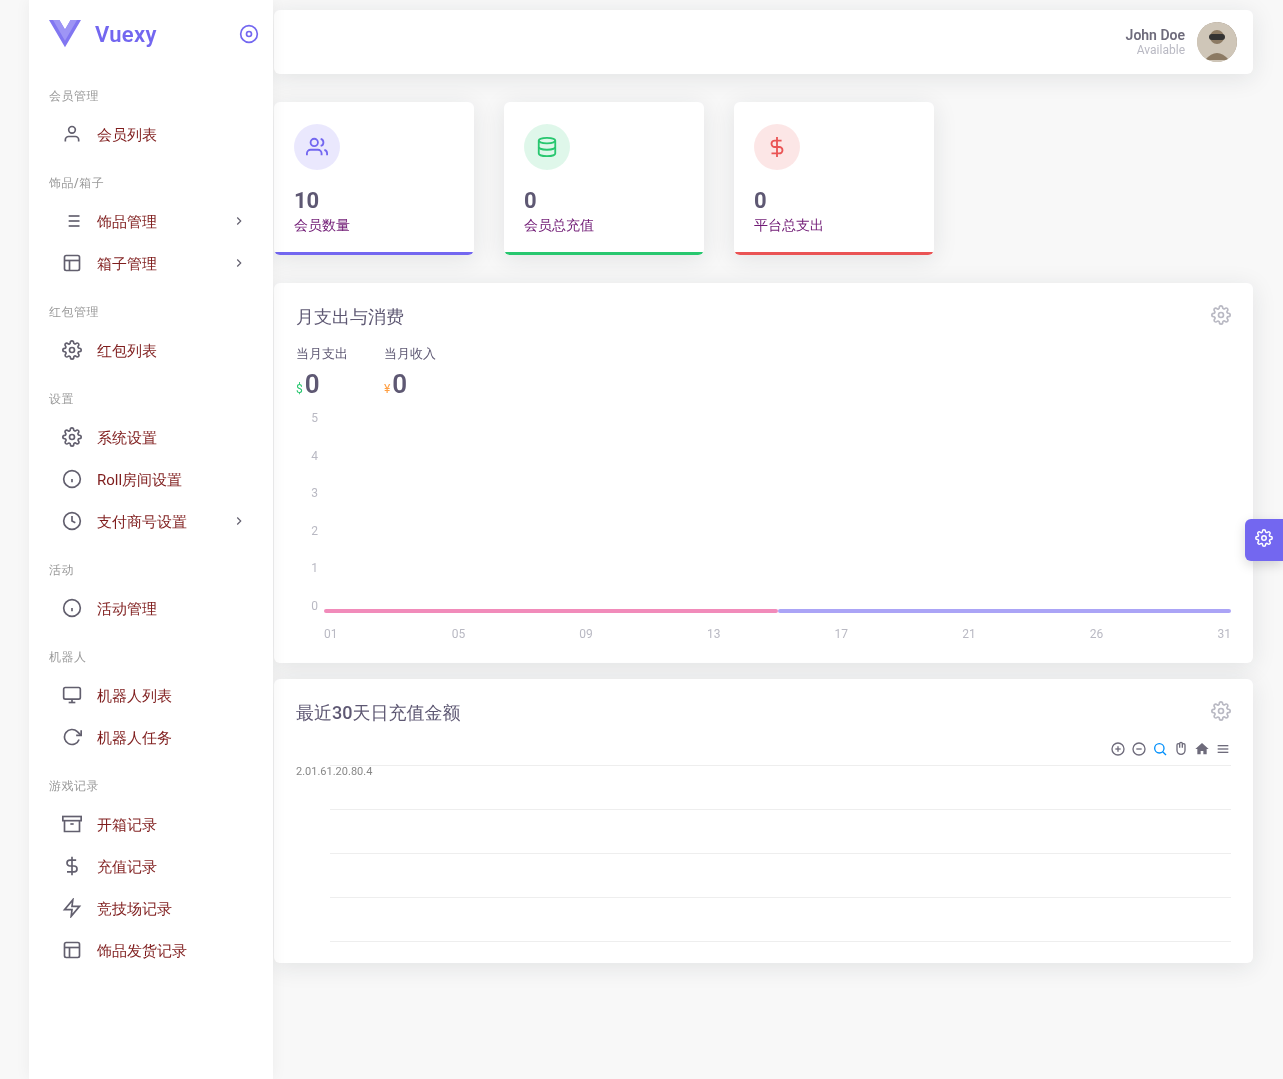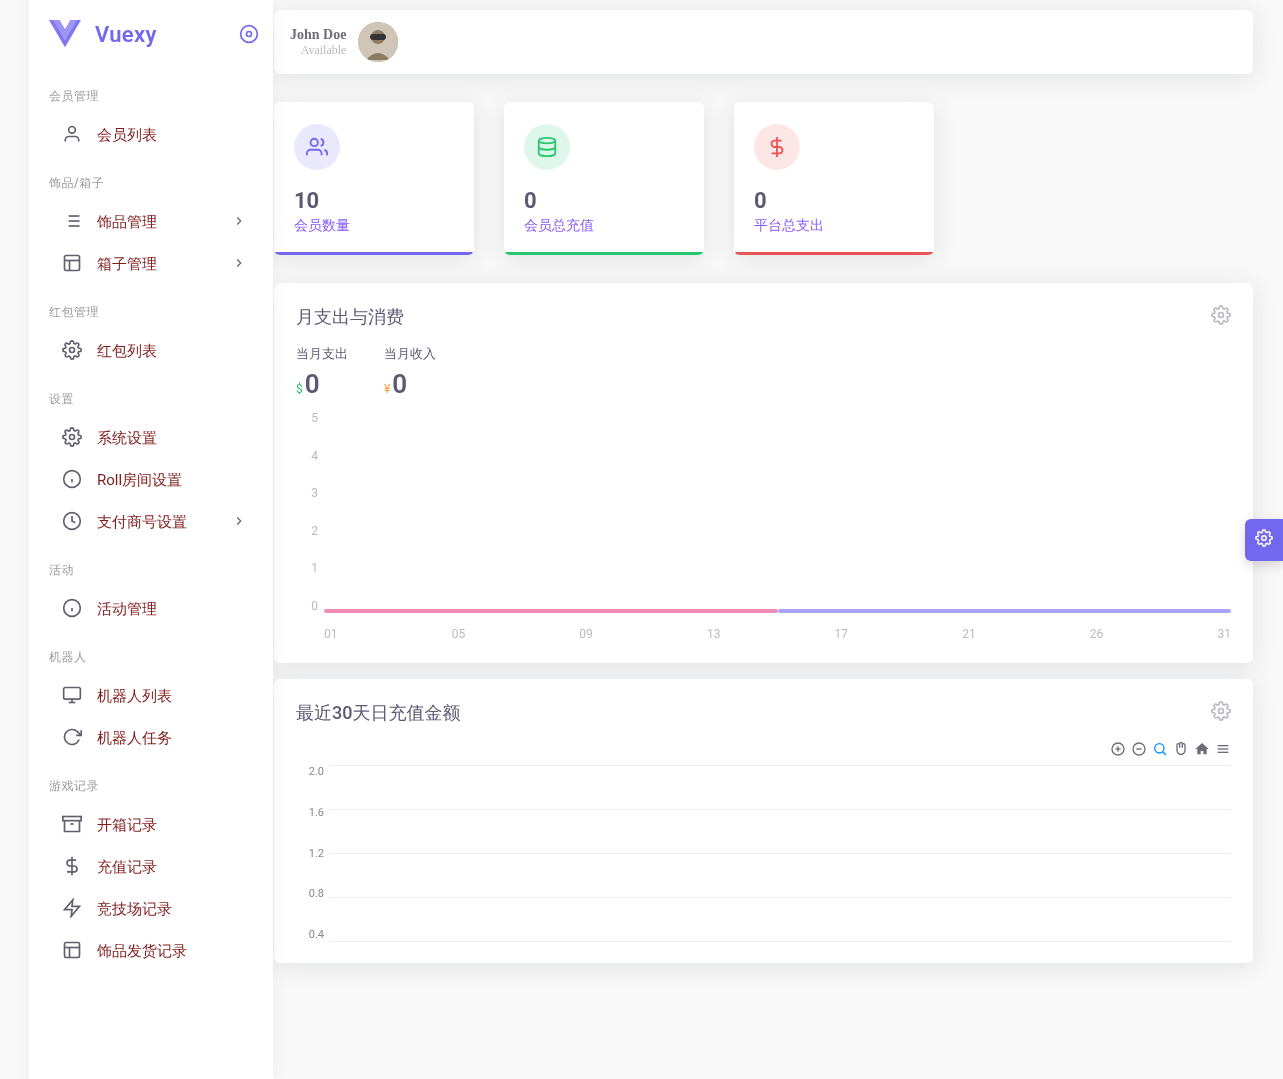--- a/index.html
+++ b/index.html
@@ -15,41 +15,41 @@
 
 .nav-section-title { padding: 20px 20px 8px 20px; font-size: 12px; color: #999; font-weight: 500; letter-spacing: .5px; }
 .nav-item { display: flex; align-items: flex-end; padding: 10px 15px 10px 20px; margin: 0 12px; border-radius: 4px; cursor: pointer; color: #7f1d1d; font-size: 15px; }
 .nav-item .icon-wrap { width: 22px; height: 22px; margin-right: 14px; display: flex; align-items: center; justify-content: center; color: #625f6e; }
 .nav-item .chevron { margin-left: auto; color: #625f6e; }
 
 
 .main { margin-left: 244px; padding: 10px 30px 30px 30px; min-height: 100vh; }
 
 
-.topbar { background: #fff; border-radius: 6px; box-shadow: 0 4px 24px 0 rgba(34,41,47,.1); padding: 12px 16px; display: flex; align-items: center; justify-content: flex-start; margin-bottom: 28px; font-family: Liberation Serif, serif; }
+.topbar { background: #fff; border-radius: 6px; box-shadow: 0 4px 24px 0 rgba(34,41,47,.1); padding: 12px 16px; display: flex; align-items: center; justify-content: flex-end; margin-bottom: 28px; }
 .user-info { display: flex; align-items: center; gap: 12px; }
 .user-text { text-align: right; }
 .user-name { font-weight: 600; font-size: 14px; color: #6e6b7b; }
 .user-status { font-size: 12px; color: #b9b9c3; }
 .avatar { width: 40px; height: 40px; border-radius: 50%; background: linear-gradient(45deg,#d0c8b8,#998877); display: flex; align-items: center; justify-content: center; overflow: hidden; }
 .avatar svg { width: 40px; height: 40px; }
 
 
 .stats-row { display: flex; gap: 30px; margin-bottom: 28px; }
 .stat-card { flex: 0 0 200px; background: #fff; border-radius: 6px; box-shadow: 0 4px 24px 0 rgba(34,41,47,.1); padding: 22px 20px 20px 20px; position: relative; overflow: hidden; }
 .stat-card::after { content: ''; position: absolute; left: 0; right: 0; bottom: 0; height: 3px; }
 .stat-card.purple::after { background: #7367f0; }
 .stat-card.green::after { background: #28c76f; }
 .stat-card.red::after { background: #ea5455; }
 .stat-icon { width: 46px; height: 46px; border-radius: 50%; display: flex; align-items: center; justify-content: center; margin-bottom: 18px; }
 .stat-icon.purple { background: rgba(115,103,240,.15); color: #7367f0; }
 .stat-icon.green { background: rgba(40,199,111,.15); color: #28c76f; }
 .stat-icon.red { background: rgba(234,84,85,.15); color: #ea5455; }
 .stat-value { font-size: 22px; font-weight: 700; color: #5e5873; margin-bottom: 4px; }
-.stat-label { font-size: 14px; color: #8b5cf6; }
+.stat-label { font-size: 14px; color: #701a75; }
 
 
 .card { background: #fff; border-radius: 6px; box-shadow: 0 4px 24px 0 rgba(34,41,47,.1); padding: 22px; margin-bottom: 16px; position: relative; }
 .card-header { display: flex; align-items: center; justify-content: space-between; margin-bottom: 16px; }
 .card-title { font-size: 18px; font-weight: 500; color: #5e5873; }
 .card-settings { color: #b9b9c3; cursor: pointer; }
 
 .subtotals { display: flex; gap: 36px; margin-bottom: 12px; }
 .subtotal-label { font-size: 13px; color: #5e5873; margin-bottom: 6px; font-weight: 500; }
 .subtotal-value { display: flex; align-items: baseline; gap: 2px; }
@@ -67,21 +67,21 @@
 .x-labels span { font-size: 12px; color: #b9b9c3; }
 .chart-lines { position: absolute; left: 0; right: 0; bottom: 0; height: 4px; display: flex; }
 .line-pink { flex: 1; background: #e83e8c; opacity: .6; border-radius: 2px; }
 .line-purple { flex: 1; background: #7367f0; opacity: .6; border-radius: 2px; }
 
 
 .chart2-area { position: relative; height: 200px; margin-top: 10px; }
 .chart2-toolbar { position: absolute; top: 0; right: 0; display: flex; gap: 5px; color: #6e6b7b; }
 .chart2-toolbar .active { color: #008ffb; }
 .chart2-toolbar span { cursor: pointer; font-size: 14px; display: flex; align-items: center; }
-.y2-labels { position: absolute; left: 0; top: 24px; bottom: 0; width: 28px; display: flex; flex-direction: column; justify-content: space-between; }
+.y2-labels { position: absolute; left: 0; top: 24px; bottom: 0; width: 28px; display: flex; justify-content: space-between; }
 .y2-labels span { font-size: 11px; color: #888; text-align: right; }
 .grid-lines { position: absolute; left: 34px; right: 0; top: 24px; bottom: 0; }
 .grid-lines div { position: absolute; left: 0; right: 0; border-top: 1px solid #eee; }
 
 
 .floating-settings { position: fixed; right: 0; top: 50%; transform: translateY(-50%); background: #7367f0; color: #fff; padding: 10px; border-radius: 6px 0 0 6px; cursor: pointer; box-shadow: 0 4px 12px rgba(0,0,0,.15); }
 </style>
 </head>
 <body>
 

